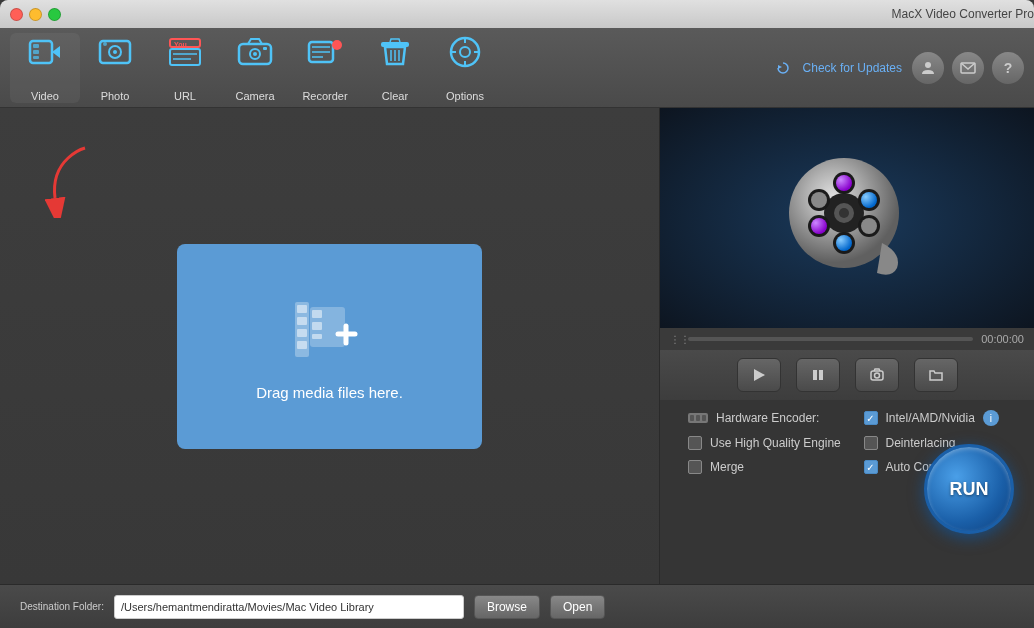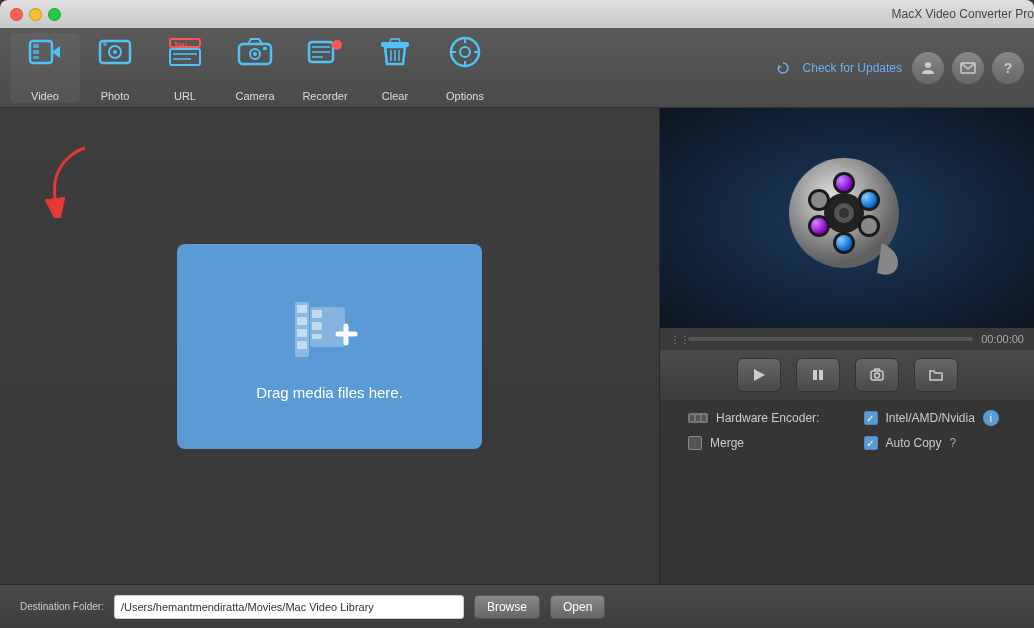--- a/index.html
+++ b/index.html
@@ -633,34 +633,49 @@
           </svg>
           <span class="option-label">Hardware Encoder:</span>
         </div>
         <div class="option-right">
           <div class="checkbox checked"></div>
           <span class="option-label">Intel/AMD/Nvidia</span>
           <div class="info-icon">i</div>
         </div>
       </div>
 
+      <div class="options-row">
+        <div class="option-left">
+          <div class="checkbox"></div>
+          <span class="option-label">Use High Quality Engine</span>
+        </div>
+        <div class="option-right">
+          <div class="checkbox"></div>
+          <span class="option-label">Deinterlacing</span>
+        </div>
+      </div>
 
       <div class="options-row">
         <div class="option-left">
           <div class="checkbox"></div>
           <span class="option-label">Merge</span>
         </div>
         <div class="option-right">
           <div class="checkbox checked"></div>
           <span class="option-label">Auto Copy</span>
           <span class="question-icon">?</span>
         </div>
       </div>
     </div>
 
+    <div class="run-btn-container">
+      <div class="run-btn">
+        <span class="run-btn-text">RUN</span>
+      </div>
+    </div>
 
   </div>
 </div>
 
 <div class="bottom-bar">
   <span class="dest-label">Destination Folder:</span>
   <input class="dest-input" type="text" value="/Users/hemantmendiratta/Movies/Mac Video Library" style="">
   <button class="action-btn">Browse</button>
   <button class="action-btn">Open</button>
 </div>

